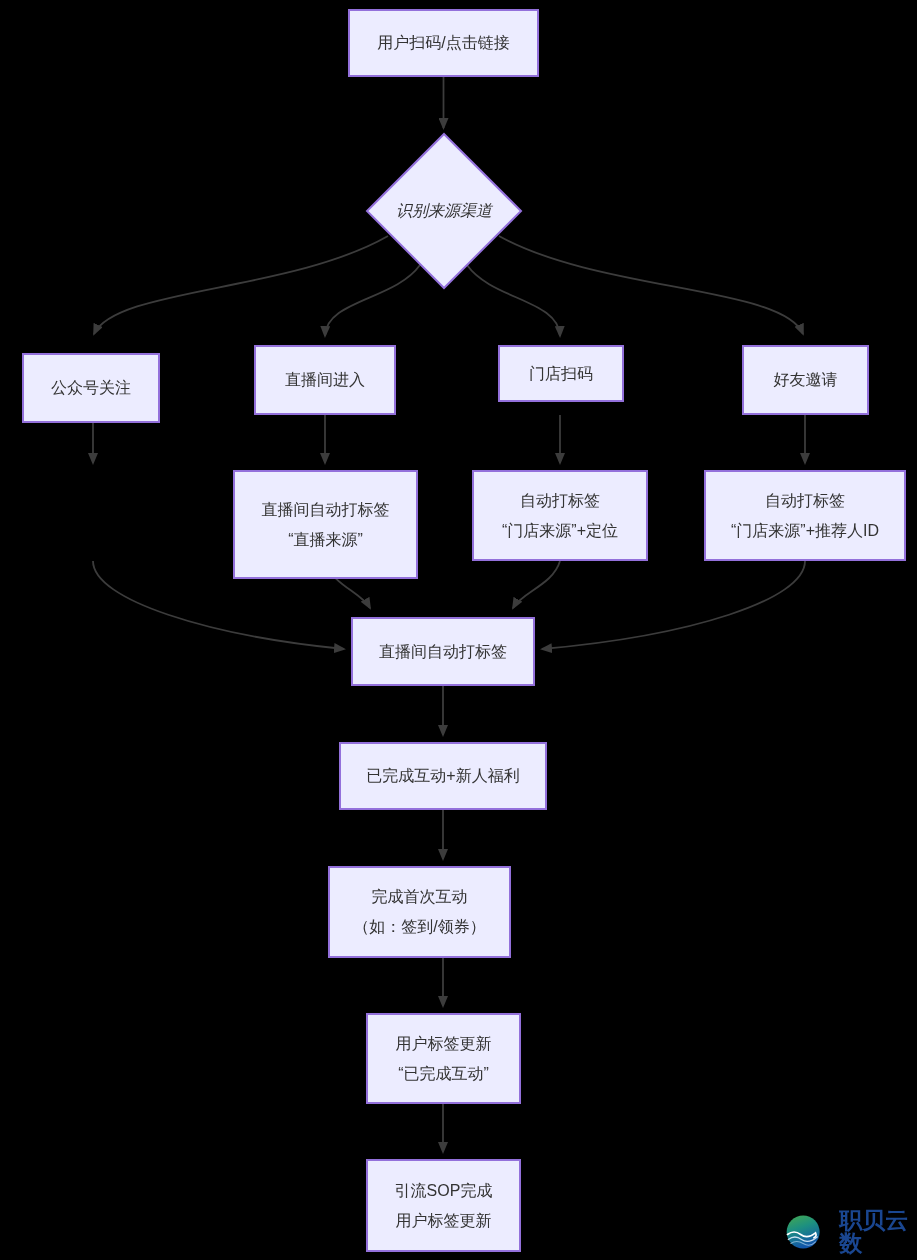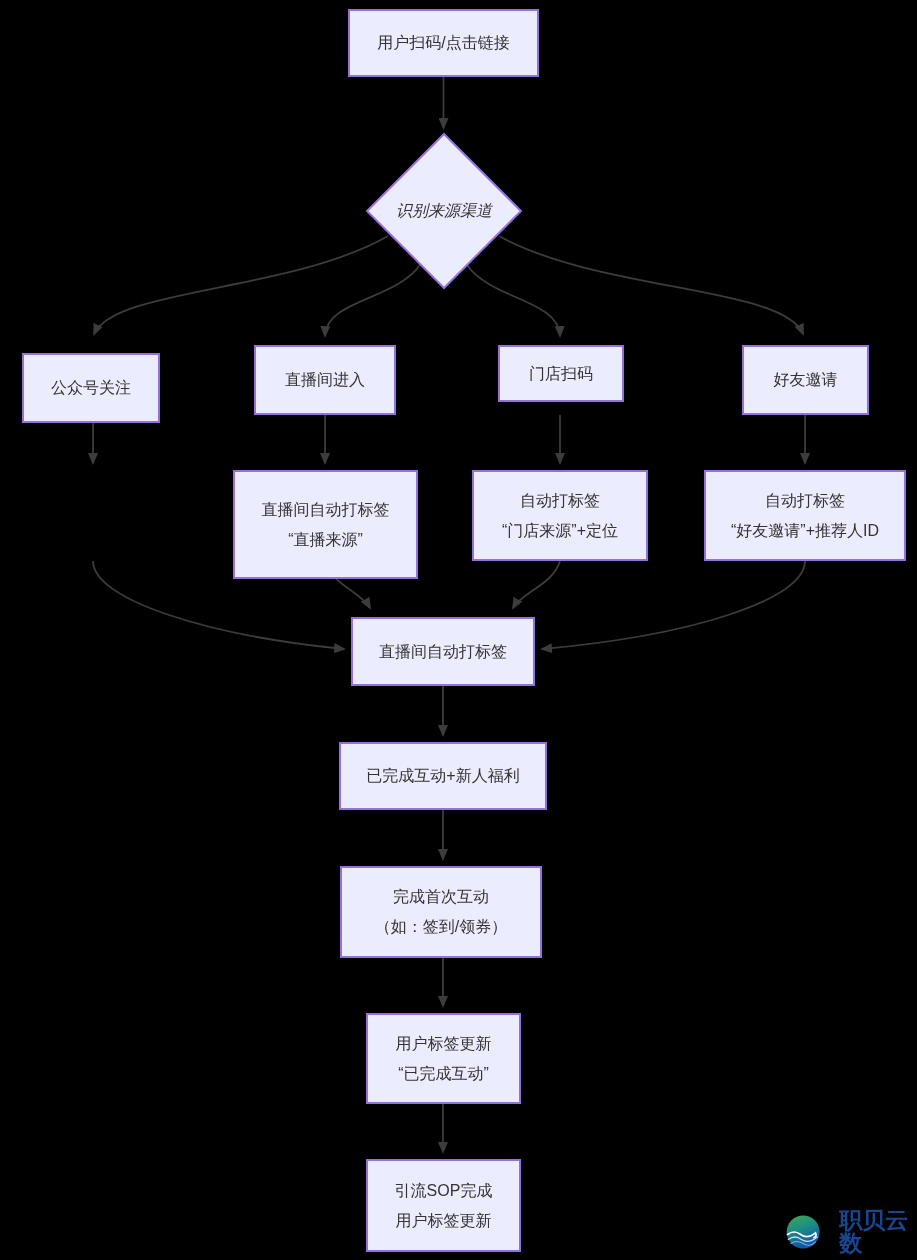--- a/index.html
+++ b/index.html
@@ -127,32 +127,32 @@
   <div class="node" style="left:233px;top:470px;width:185px;height:109px">
     <div>直播间自动打标签</div>
     <div>“直播来源”</div>
   </div>
   <div class="node" style="left:472px;top:470px;width:176px;height:91px">
     <div>自动打标签</div>
     <div>“门店来源”+定位</div>
   </div>
   <div class="node" style="left:704px;top:470px;width:202px;height:91px">
     <div>自动打标签</div>
-    <div>“好友邀请”+推荐人ID</div>
+    <div>“门店来源”+推荐人ID</div>
   </div>
 
   <div class="node" style="left:351px;top:617px;width:184px;height:69px">
     <div>直播间自动打标签</div>
   </div>
 
   <div class="node" style="left:339px;top:742px;width:208px;height:68px">
     <div>已完成互动+新人福利</div>
   </div>
 
-  <div class="node" style="left:340px;top:866px;width:202px;height:92px">
+  <div class="node" style="left:328px;top:866px;width:183px;height:92px">
     <div>完成首次互动</div>
     <div>（如：签到/领券）</div>
   </div>
 
   <div class="node" style="left:366px;top:1013px;width:155px;height:91px">
     <div>用户标签更新</div>
     <div>“已完成互动”</div>
   </div>
 
   <div class="node" style="left:366px;top:1159px;width:155px;height:93px">

